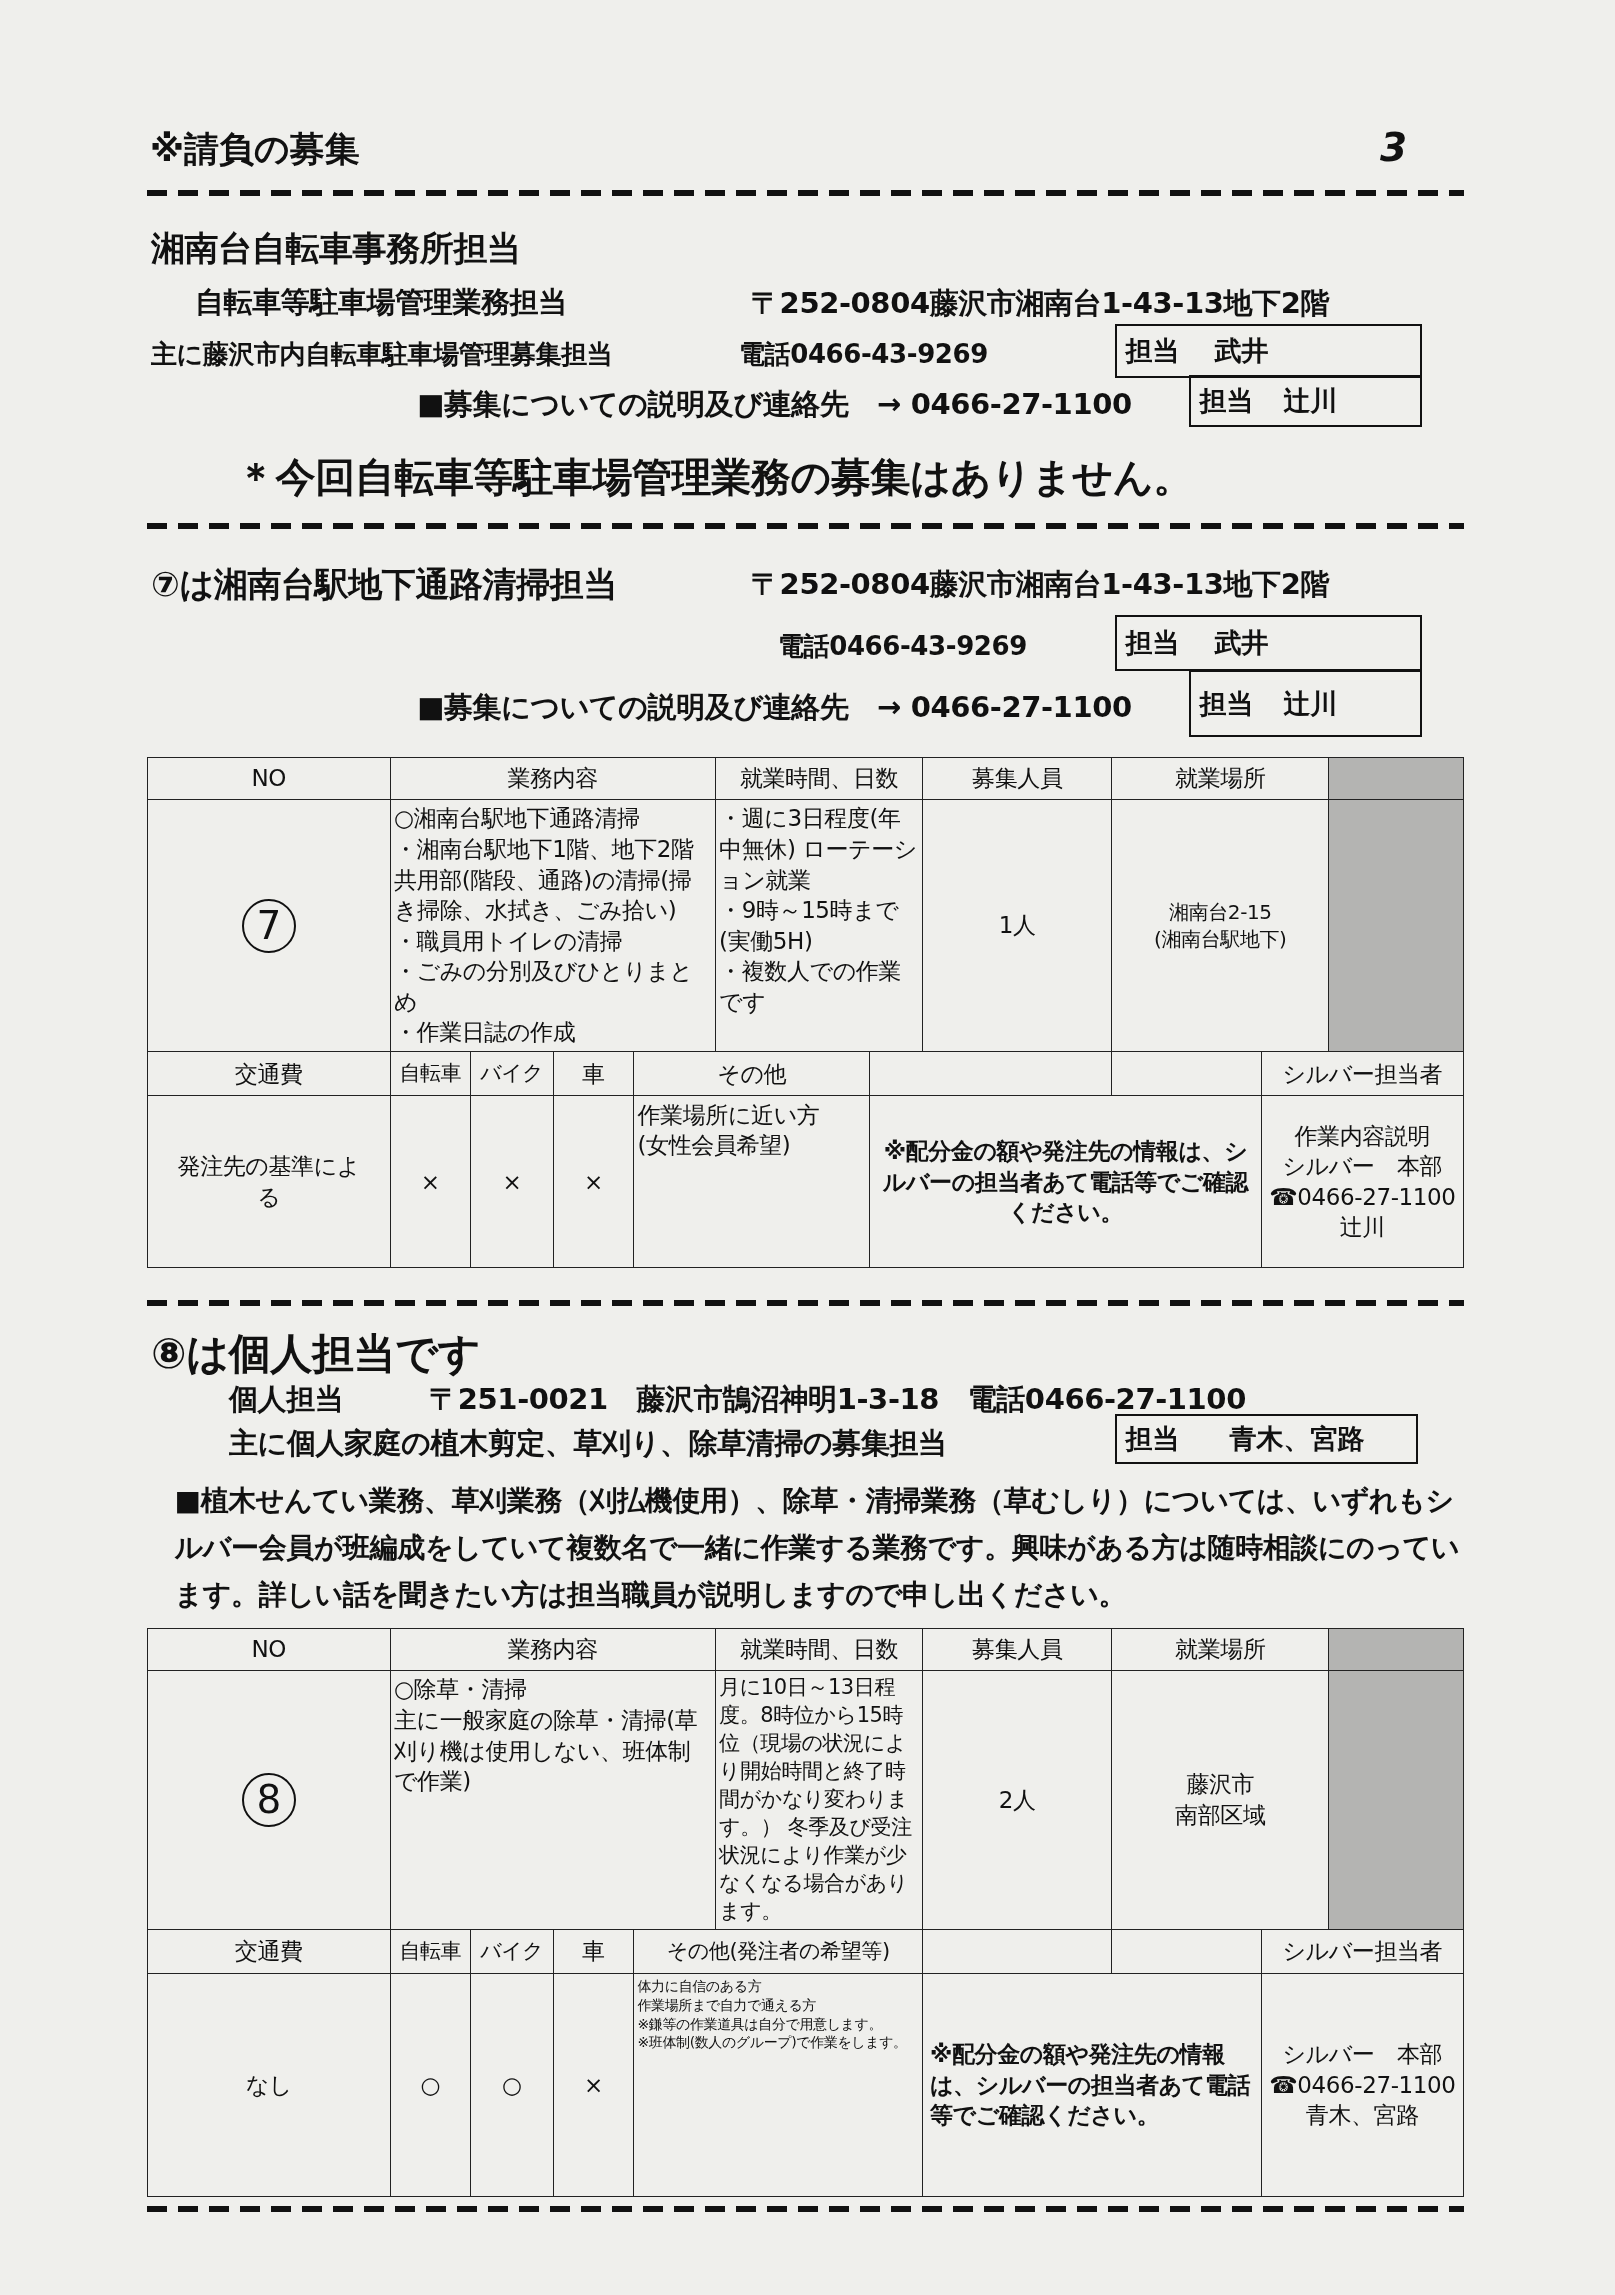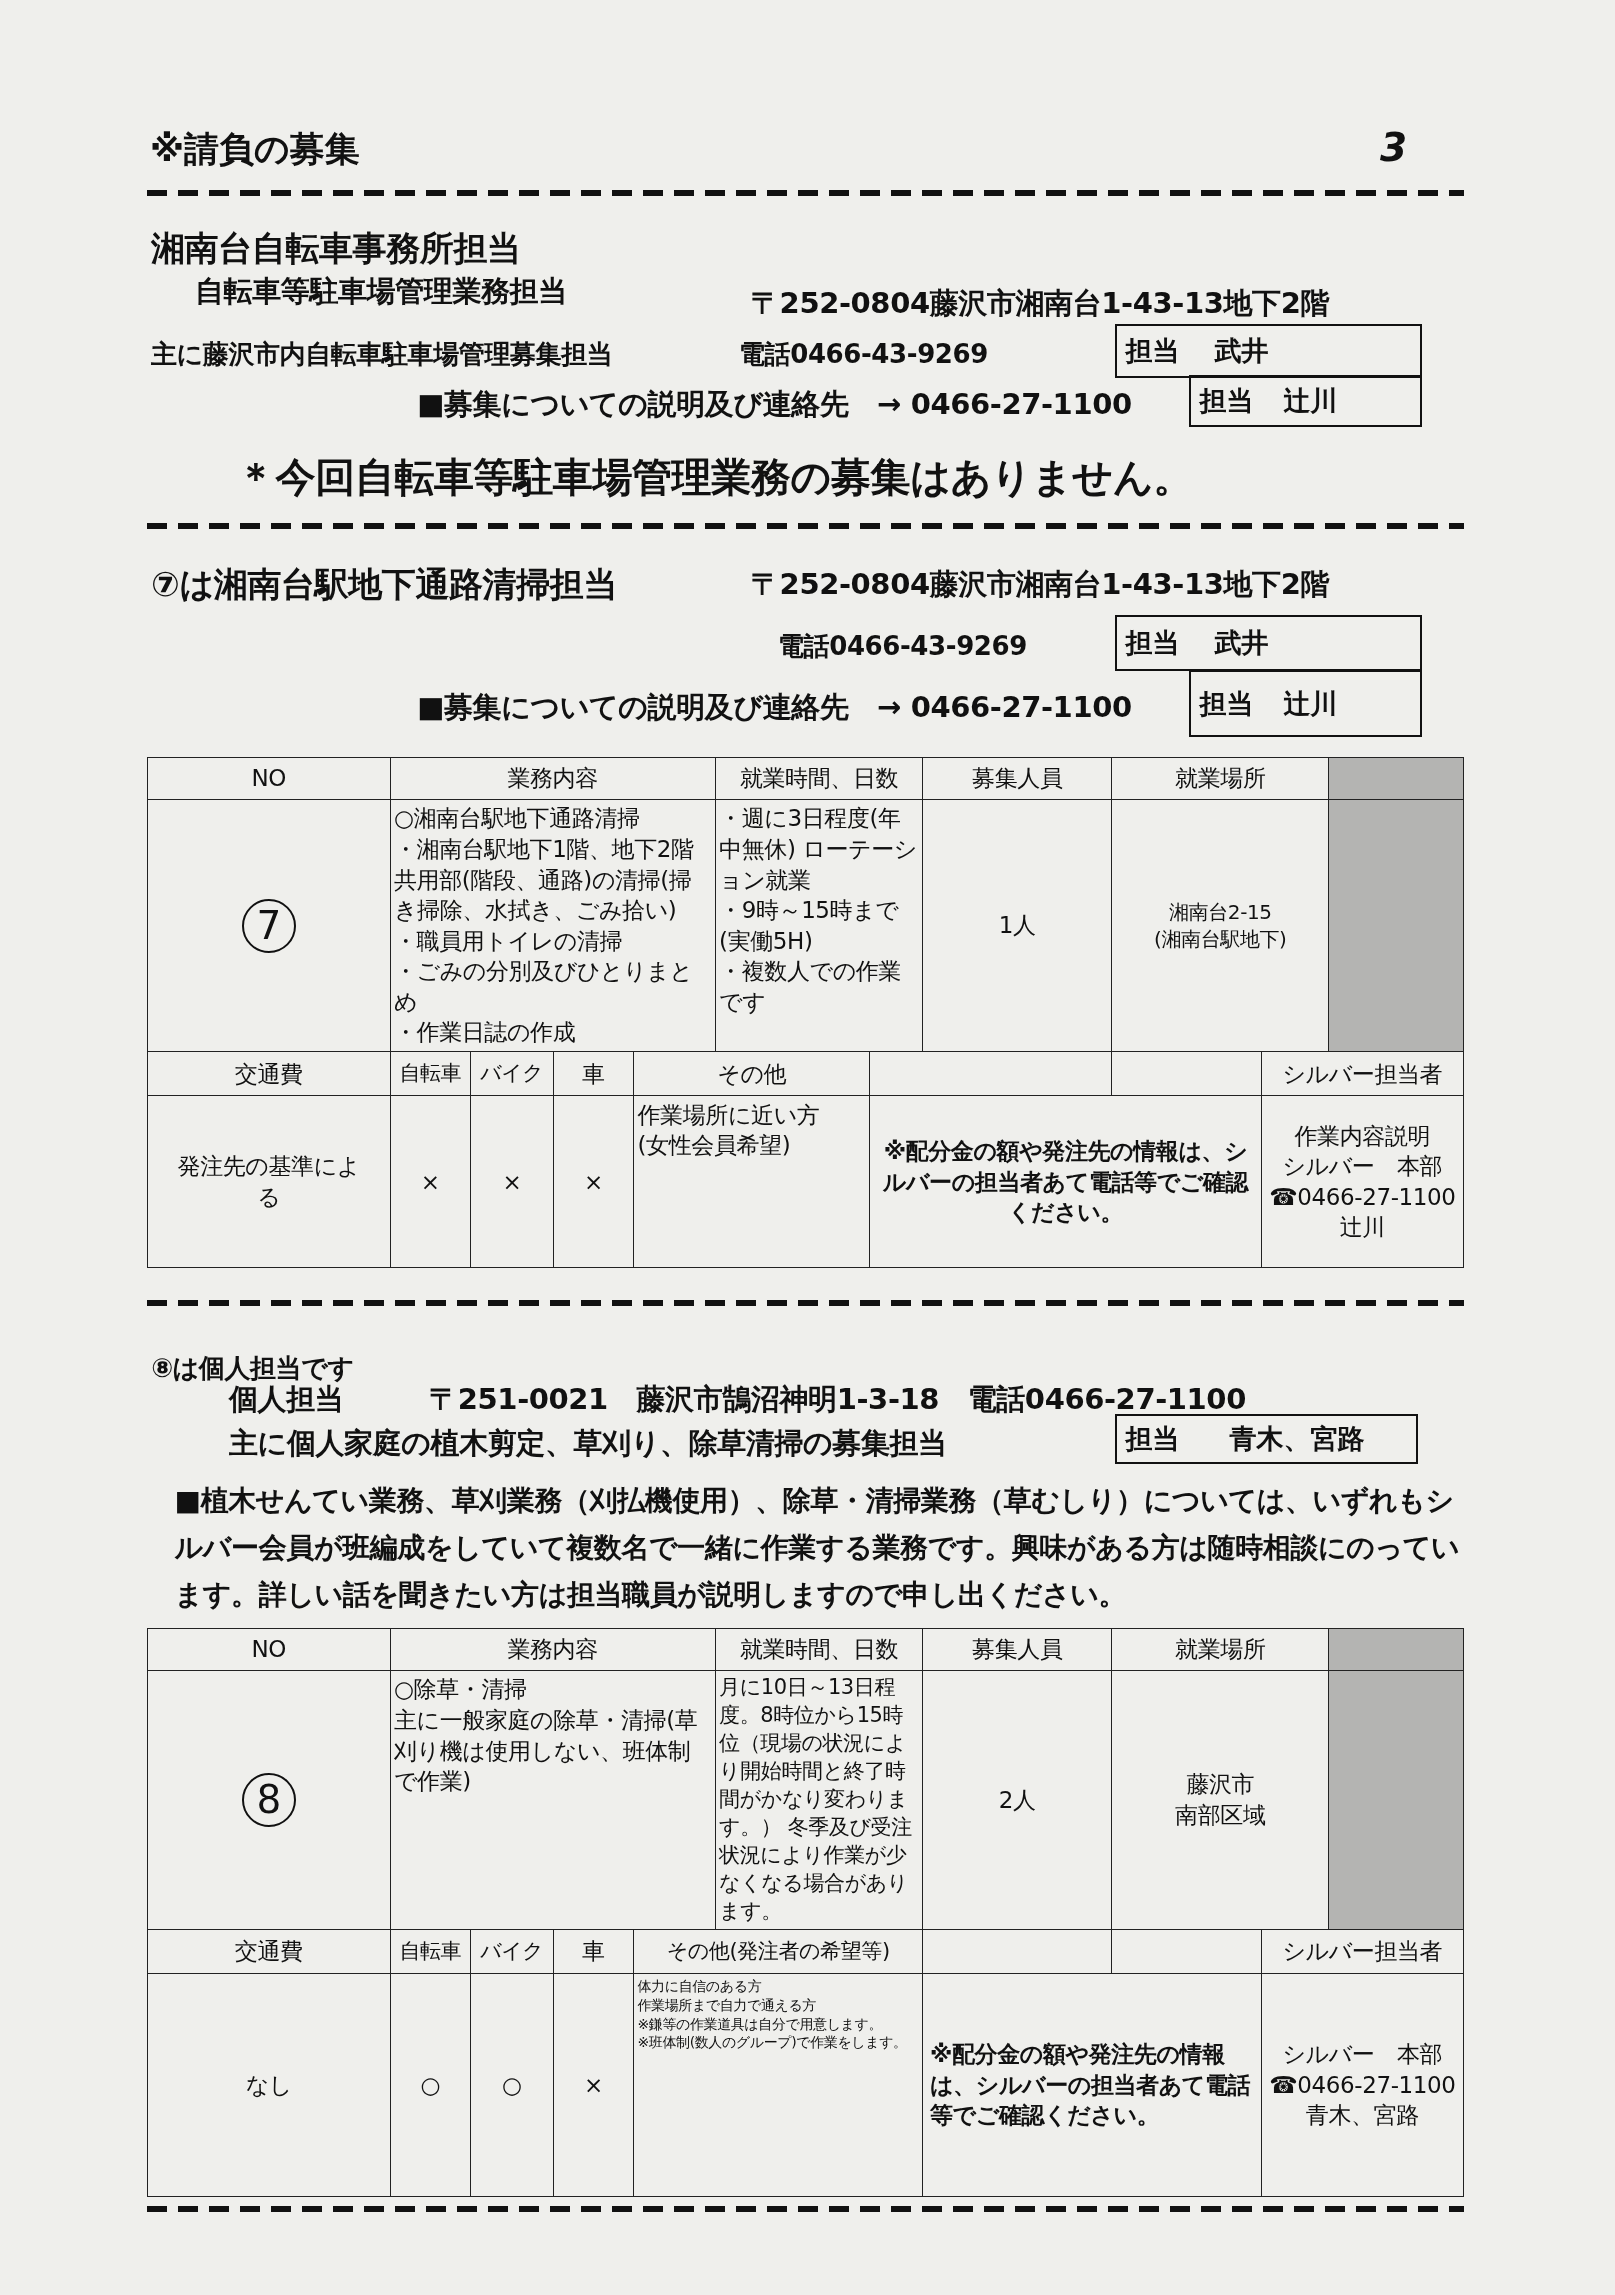--- a/index.html
+++ b/index.html
@@ -32,21 +32,21 @@
   .pre { white-space: pre-line; }
 </style>
 </head>
 <body>
 
 <div class="abs bold" style="left:150px;top:126px;font-size:35px;">※請負の募集</div>
 <div class="abs bold" style="left:1380px;top:125px;font-size:39px;font-style:italic;">3</div>
 <div class="dash" style="top:190px;"></div>
 
 <div class="t" style="left:151px;top:226px;font-size:34px;">湘南台自転車事務所担当</div>
-<div class="t" style="left:195px;top:272px;">自転車等駐車場管理業務担当</div>
+<div class="t" style="left:195px;top:283px;">自転車等駐車場管理業務担当</div>
 <div class="t" style="left:751px;top:284px;">〒252-0804藤沢市湘南台1-43-13地下2階</div>
 <div class="t" style="left:151px;top:337px;font-size:26px;">主に藤沢市内自転車駐車場管理募集担当</div>
 <div class="t" style="left:739px;top:337px;font-size:26px;">電話0466-43-9269</div>
 <div class="box" style="left:1115px;top:324px;width:307px;height:54px;">
   <span>担当</span>
   <span>武井</span>
 </div>
 <div class="t" style="left:417px;top:385px;">■募集についての説明及び連絡先　→ 0466-27-1100</div>
 <div class="box" style="left:1189px;top:375px;width:233px;height:52px;">
   <span>担当</span>
@@ -128,21 +128,21 @@
     <td colspan="2" class="c pre">作業内容説明
 シルバー　本部
 ☎0466-27-1100
 辻川</td>
   </tr>
 </tbody>
   </table>
 
 <div class="dash" style="top:1300px;"></div>
 
-<div class="t" style="left:151px;top:1326px;font-size:26px;margin-top:25px;">⑧は個人担当です</div>
+<div class="t" style="left:151px;top:1326px;font-size:42px;">⑧は個人担当です</div>
 <div class="t" style="left:229px;top:1380px;text-align:right;">個人担当　　　〒251-0021　藤沢市鵠沼神明1-3-18　電話0466-27-1100</div>
 <div class="t" style="left:229px;top:1424px;">主に個人家庭の植木剪定、草刈り、除草清掃の募集担当</div>
 <div class="box" style="left:1115px;top:1414px;width:303px;height:50px;">
   <span>担当</span>
   <span style="margin-left:50px;">青木、宮路</span>
 </div>
 <div class="abs bold" style="left:151px;top:1477px;width:1313px;font-size:28px;line-height:47px;text-indent:0;padding-left:23.6px;box-sizing:border-box;letter-spacing:-0.4px;">■植木せんてい業務、草刈業務（刈払機使用）、除草・清掃業務（草むしり）については、いずれもシルバー会員が班編成をしていて複数名で一緒に作業する業務です。興味がある方は随時相談にのっています。詳しい話を聞きたい方は担当職員が説明しますので申し出ください。</div>
 
 <table class="grid" style="top:1628px;">
   <colgroup>

